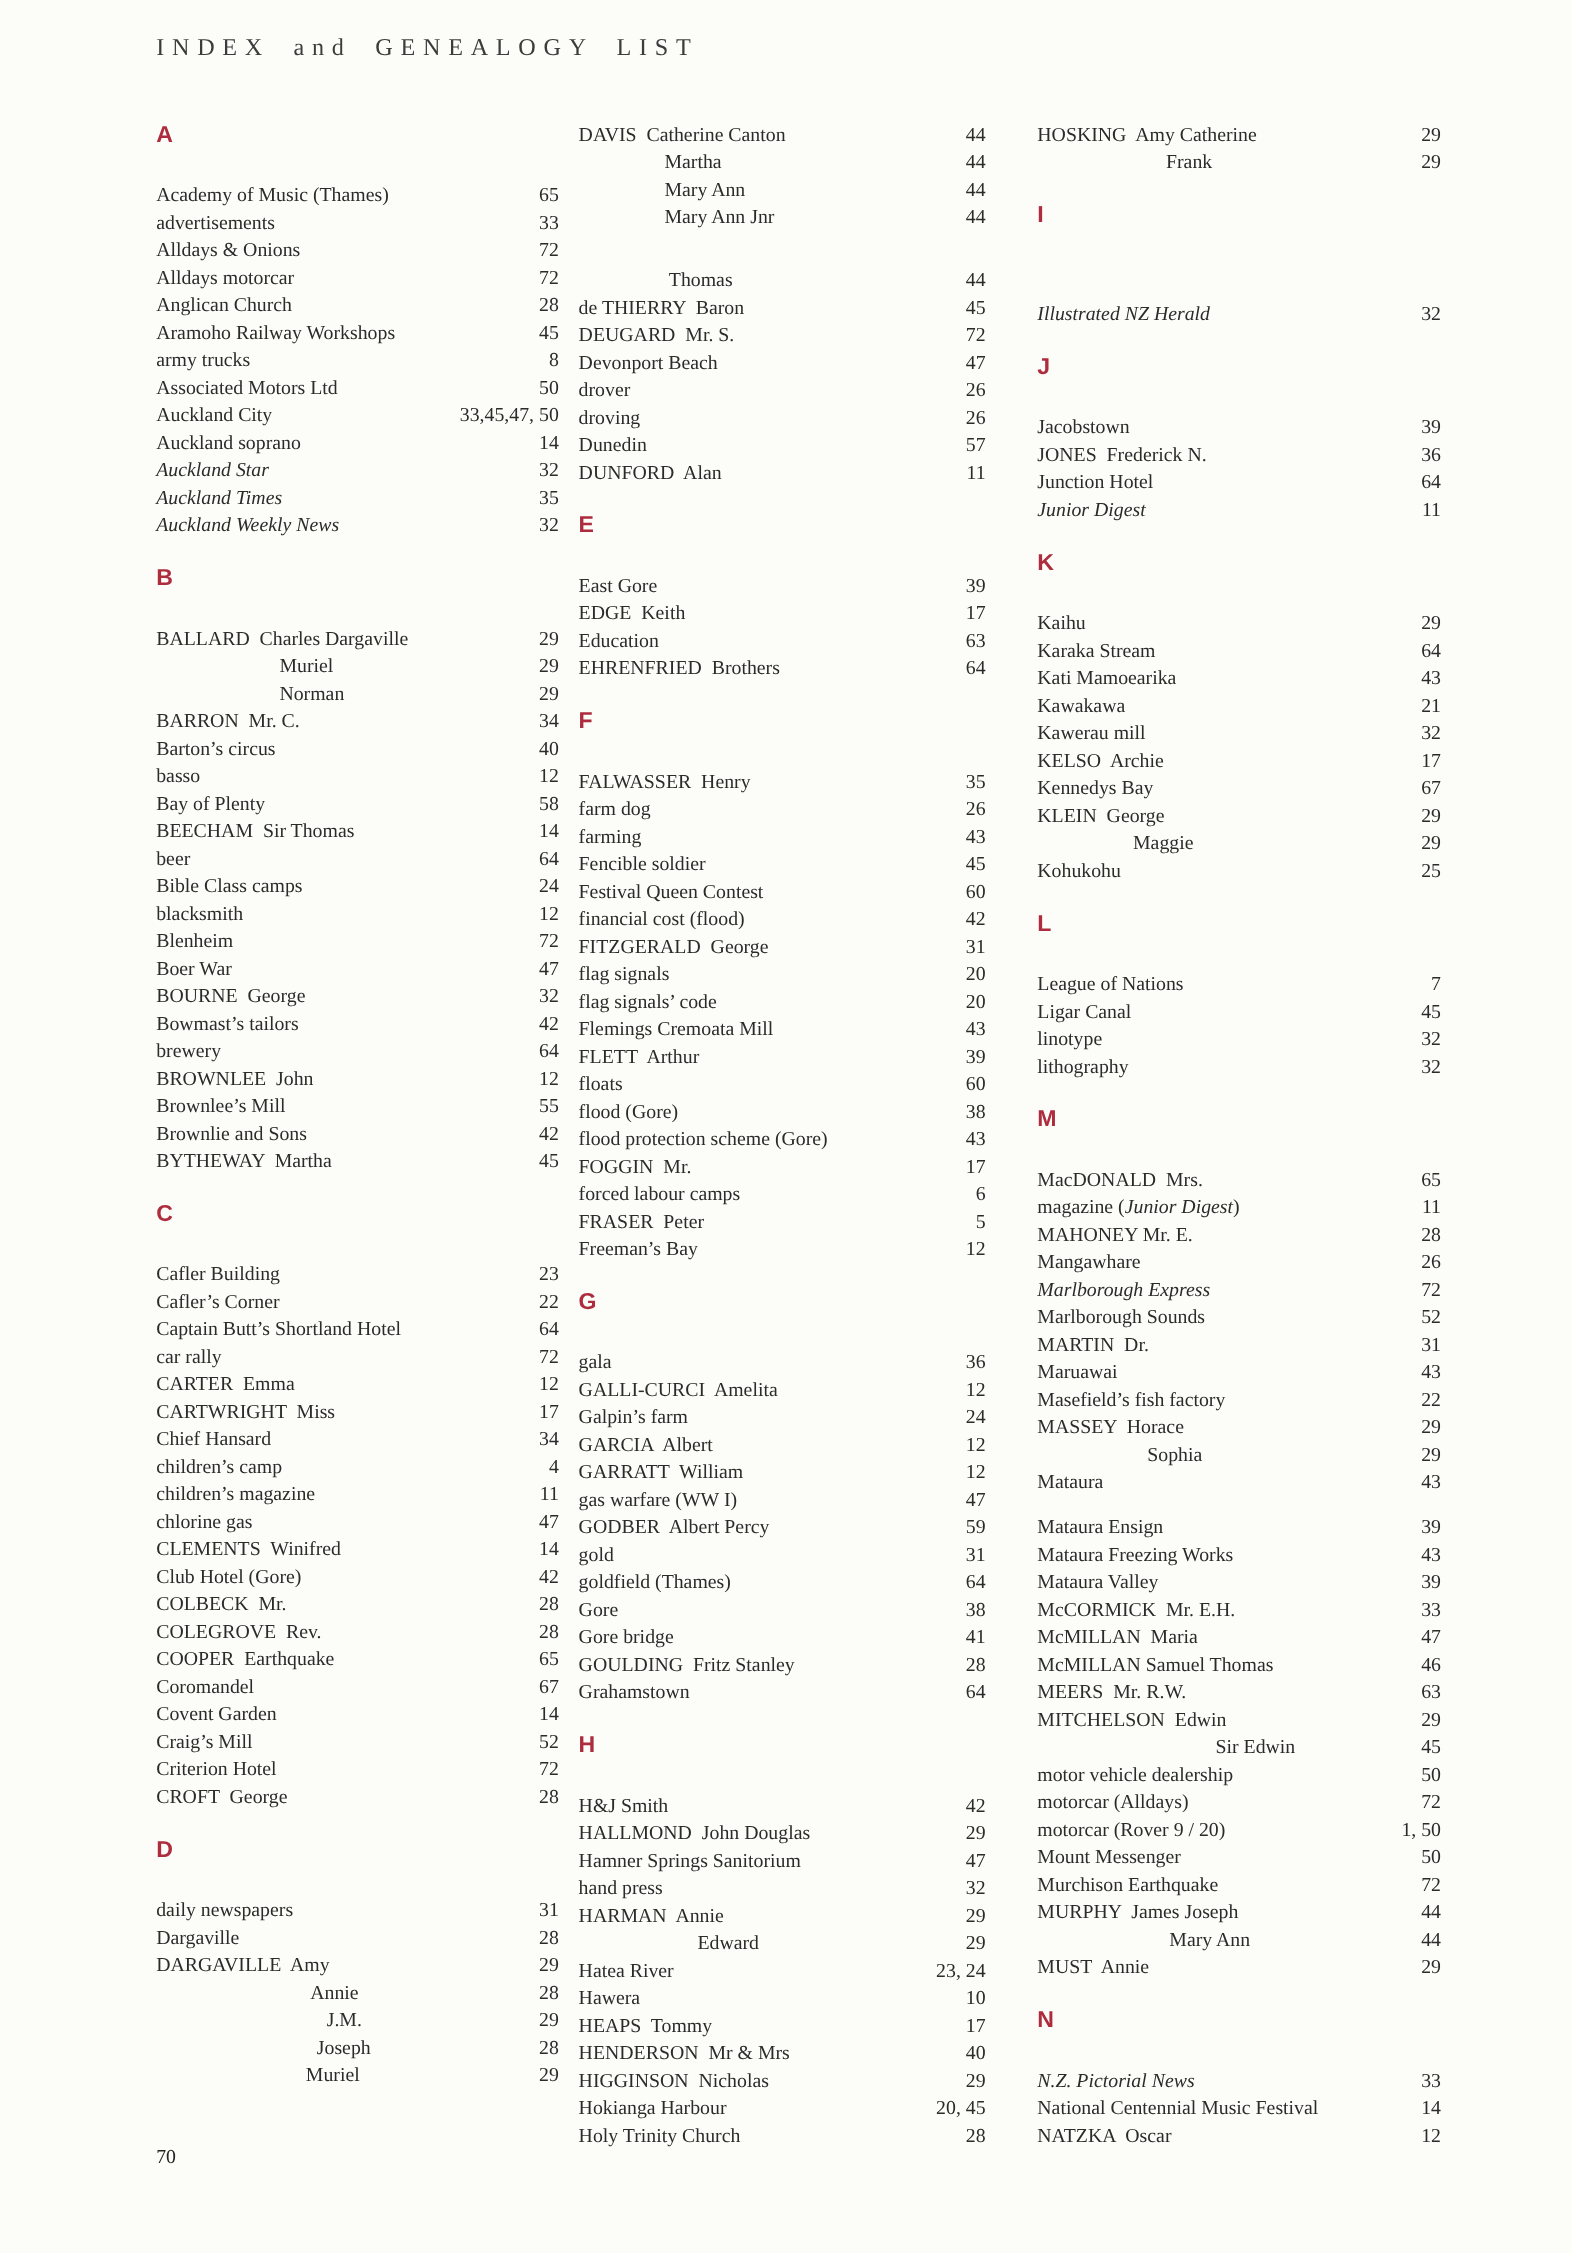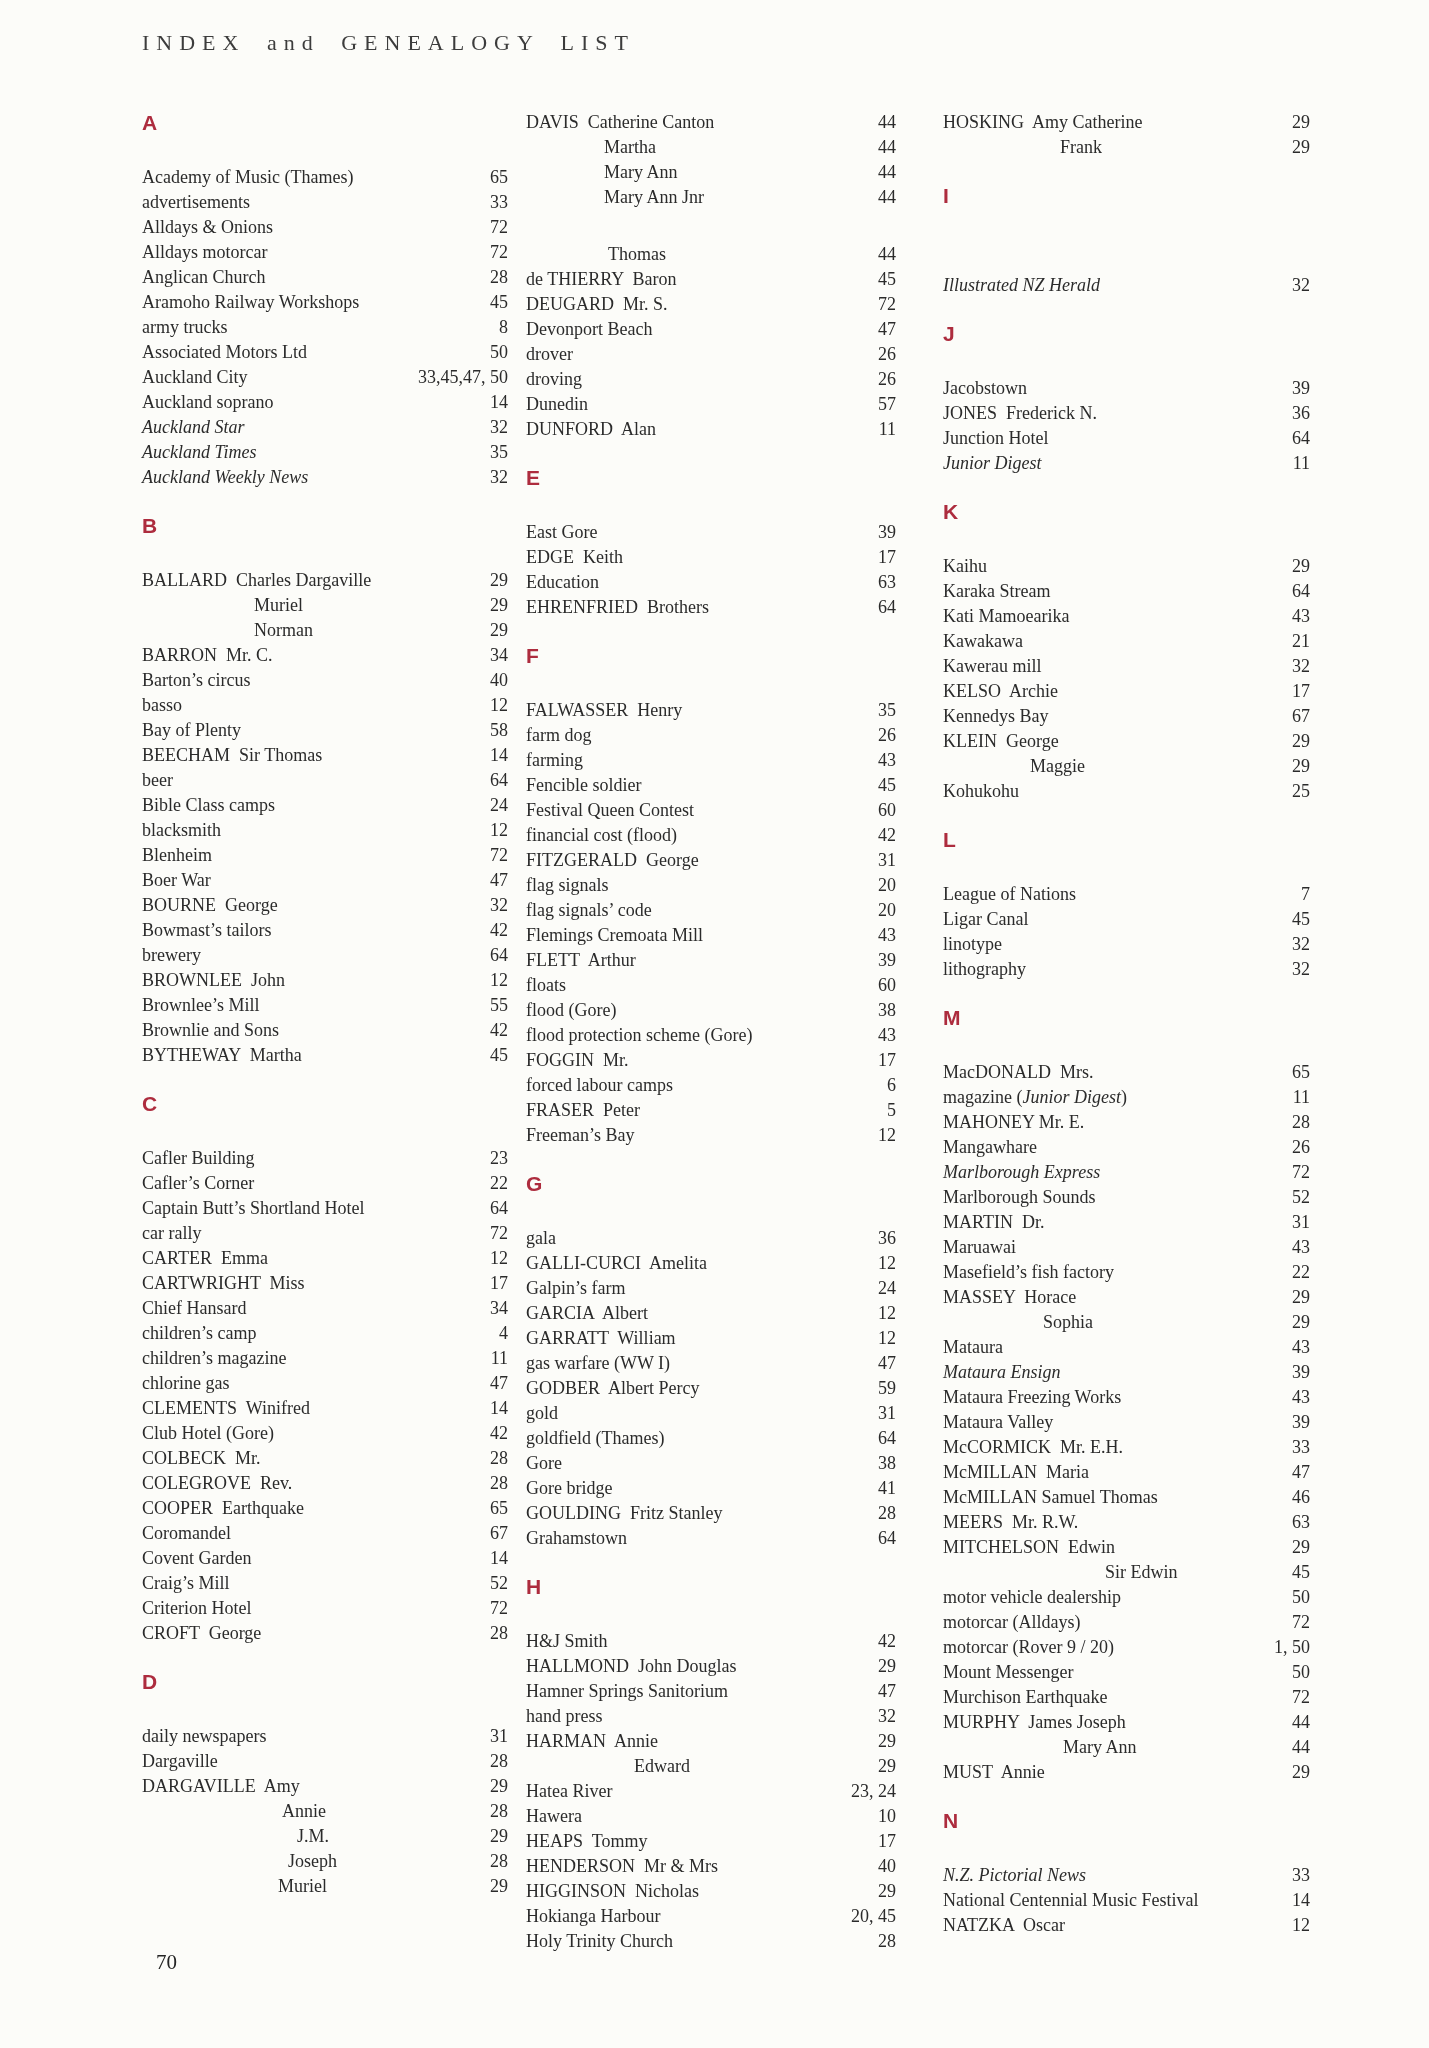--- a/index.html
+++ b/index.html
@@ -45,23 +45,23 @@
     display:flex;
     justify-content:space-between;
     align-items:baseline;
     line-height:25px;
     font-size:18px;
   }
   .label{white-space:pre-wrap;}
   .num{margin-left:8px;white-space:pre;}
   .pagenum{
     position:absolute;
-    left:156px;
+    left:142px;
     top:1950px;
-    font-size:21px;
+    font-size:18px;
     color:#242424;
   }
 </style>
 </head>
 <body>
 
 <div class="page">
   <div class="header">INDEX and GENEALOGY LIST</div>
 
   <div class="columns">
@@ -747,21 +747,21 @@
             </div>
             <div class="row">
               <span class="label" style="padding-left: 100px;">Sophia</span>
               <span class="num">29</span>
             </div>
             <div class="row">
               <span class="label">Mataura</span>
               <span class="num">43</span>
             </div>
             <div class="row">
-              <span class="label" style="font-style: italic;">Mataura Ensign</span>
+              <span class="label" style=" margin-top: 16px;">Mataura Ensign</span>
               <span class="num">39</span>
             </div>
             <div class="row">
               <span class="label">Mataura Freezing Works</span>
               <span class="num">43</span>
             </div>
             <div class="row">
               <span class="label">Mataura Valley</span>
               <span class="num">39</span>
             </div>

